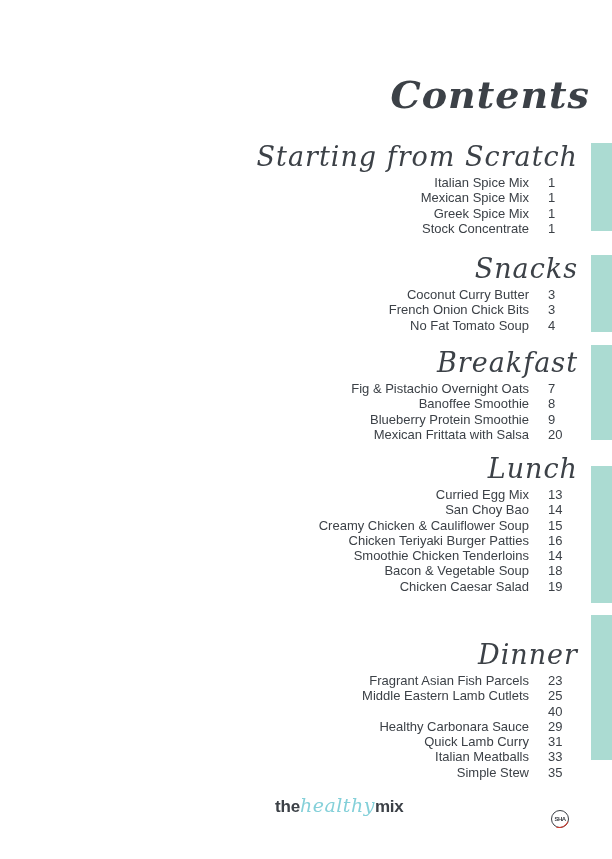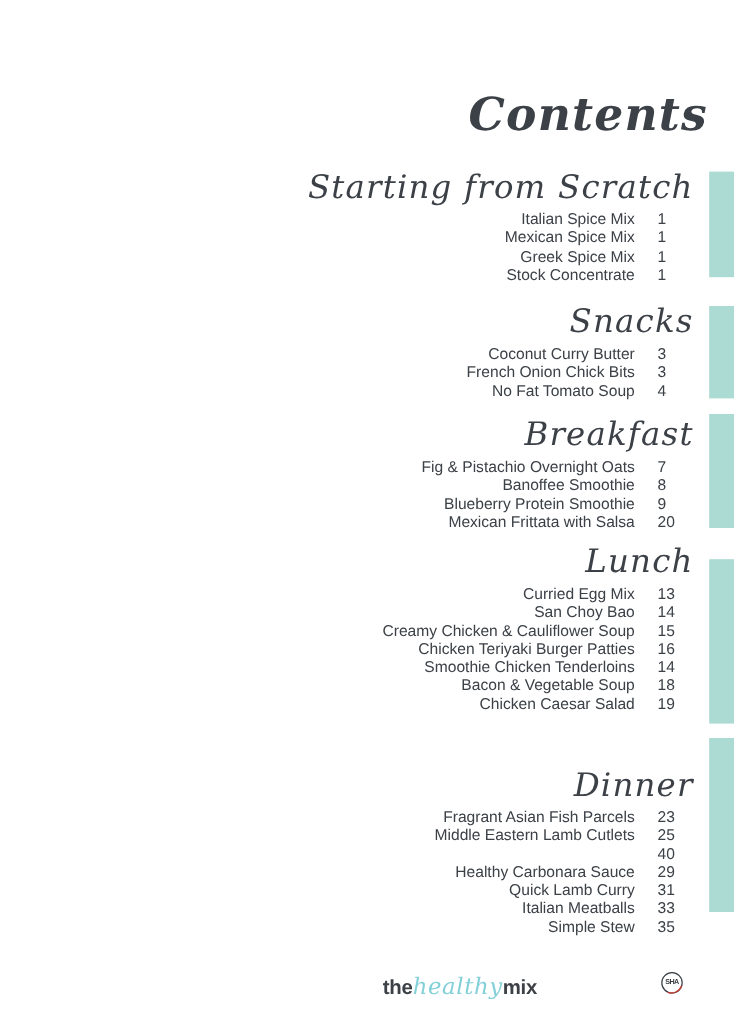--- a/index.html
+++ b/index.html
@@ -39,22 +39,22 @@
   }
   .name{text-align:right;white-space:nowrap;}
   .num{width:17px;margin-left:7px;text-align:left;white-space:nowrap;}
   .tab{position:absolute;right:0;width:21px;background:var(--tab);}
   .tab-1{top:143px;height:88px;}
   .tab-2{top:255px;height:77px;}
   .tab-3{top:345px;height:95px;}
   .tab-4{top:466px;height:137px;}
   .tab-5{top:615px;height:145px;}
   .footer-logo{
-    position:absolute;top:812px;left:275px;
-    font-size:17px;line-height:20px;white-space:nowrap;margin-left:44px;
+    position:absolute;top:795px;left:275px;
+    font-size:17px;line-height:20px;white-space:nowrap;
   }
   .logo-the,.logo-mix{font-weight:700;color:var(--text);letter-spacing:-0.2px;}
   .logo-healthy{
     font-family:"DejaVu Serif", serif;font-style:italic;font-weight:500;
     color:var(--logo-teal);font-size:19px;letter-spacing:0.5px;
   }
   .badge{
     position:absolute;left:551px;top:810px;width:18px;height:18px;
     border:1.6px solid #3a3f45;border-radius:50%;
   }

